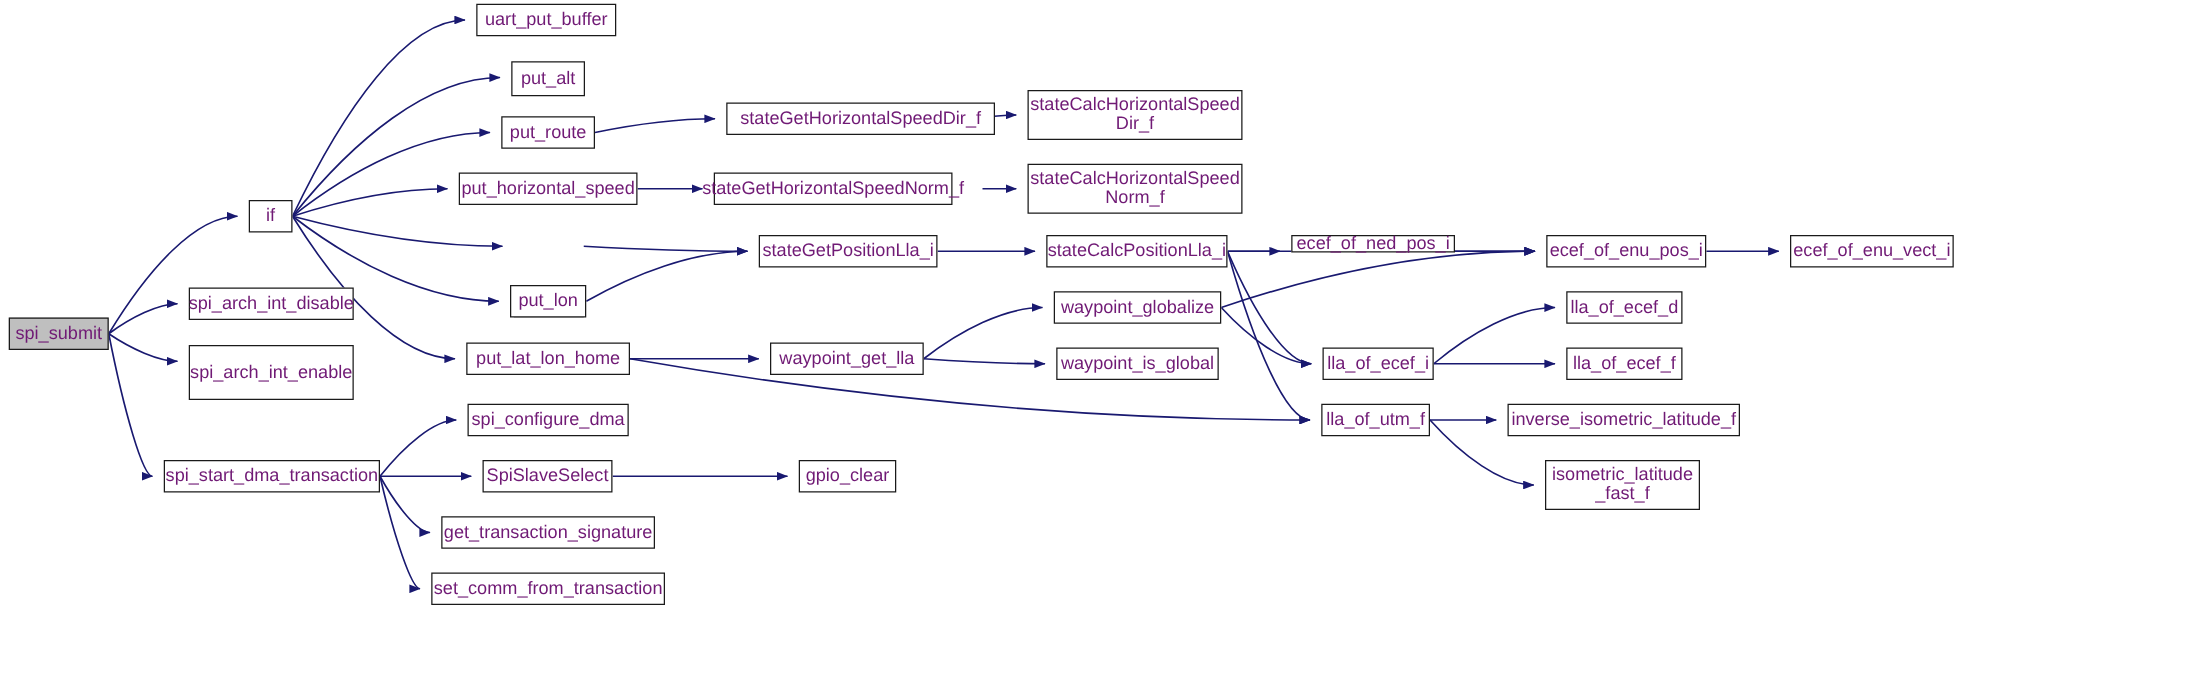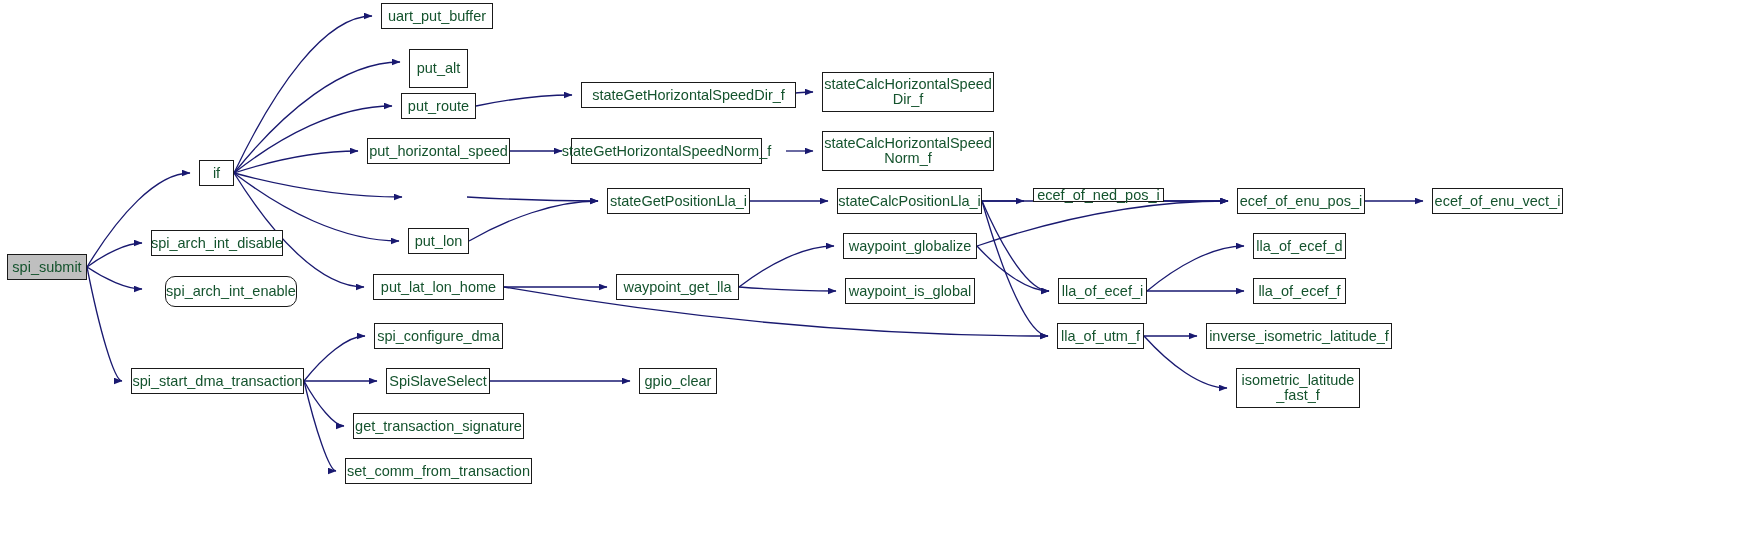--- a/index.html
+++ b/index.html
@@ -1,21 +1,21 @@
 <!DOCTYPE html>
 <html><head>
 <meta charset="utf-8">
 <style>
   html,body{margin:0;padding:0;background:#ffffff;}
   #canvas{position:relative;width:1763px;height:549px;background:#ffffff;
           font-family:"Liberation Sans",sans-serif;overflow:hidden;}
   svg#edges{position:absolute;left:0;top:0;width:1763px;height:549px;}
   .node{position:absolute;box-sizing:border-box;background:#ffffff;
         border:1px solid #1a1a1a;display:flex;align-items:center;
-        justify-content:center;text-align:center;color:#14532d;
+        justify-content:center;text-align:center;color:#701a75;
         font-size:14.5px;line-height:15px;letter-spacing:0px;white-space:pre;}
   .node.root{background:#bfbfbf;}
   .node span{display:block;}
 </style>
 </head>
 <body>
 
 <div id="canvas">
   <svg id="edges" xmlns="http://www.w3.org/2000/svg" viewBox="0 0 1763 549">
     <defs>
@@ -62,24 +62,24 @@
         <path d="M304,381 L377,381" fill="none" stroke="#191970" stroke-width="1.3" marker-end="url(#arrow)"></path>
         <path d="M304,381 C317.72,405.75 334.38,426 344,426" fill="none" stroke="#191970" stroke-width="1.3" marker-end="url(#arrow)"></path>
         <path d="M304,381 C315.48,430.5 329.42,471 336,471" fill="none" stroke="#191970" stroke-width="1.3" marker-end="url(#arrow)"></path>
         <path d="M490,381 L630,381" fill="none" stroke="#191970" stroke-width="1.3" marker-end="url(#arrow)"></path>
       </g>
   </svg>
   <div id="node-layer">
       <div class="node root" style="left: 7px; top: 254px; width: 80px; height: 26px;"><span>spi_submit</span></div>
       <div class="node" style="left: 199px; top: 160px; width: 35px; height: 26px;"><span>if</span></div>
       <div class="node" style="left: 151px; top: 230px; width: 132px; height: 26px;"><span>spi_arch_int_disable</span></div>
-      <div class="node" style="left: 165px; top: 276px; width: 132px; height: 31px; border-radius: 10px;"><span>spi_arch_int_enable</span></div>
+      <div class="node" style="left: 151px; top: 276px; width: 132px; height: 44px;"><span>spi_arch_int_enable</span></div>
       <div class="node" style="left: 131px; top: 368px; width: 173px; height: 26px;"><span>spi_start_dma_transaction</span></div>
       <div class="node" style="left: 381px; top: 3px; width: 112px; height: 26px;"><span>uart_put_buffer</span></div>
-      <div class="node" style="left: 409px; top: 49px; width: 59px; height: 39px;"><span>put_alt</span></div>
+      <div class="node" style="left: 409px; top: 49px; width: 59px; height: 28px;"><span>put_alt</span></div>
       <div class="node" style="left: 401px; top: 93px; width: 75px; height: 26px;"><span>put_route</span></div>
       <div class="node" style="left: 367px; top: 138px; width: 143px; height: 26px;"><span>put_horizontal_speed</span></div>
       <div class="node" style="left: 411px; top: 184px; width: 56px; height: 26px; margin-top: 44px;"><span>put_lat</span></div>
       <div class="node" style="left: 408px; top: 228px; width: 61px; height: 26px;"><span>put_lon</span></div>
       <div class="node" style="left: 373px; top: 274px; width: 131px; height: 26px;"><span>put_lat_lon_home</span></div>
       <div class="node" style="left: 374px; top: 323px; width: 129px; height: 26px;"><span>spi_configure_dma</span></div>
       <div class="node" style="left: 386px; top: 368px; width: 104px; height: 26px;"><span>SpiSlaveSelect</span></div>
       <div class="node" style="left: 353px; top: 413px; width: 171px; height: 26px;"><span>get_transaction_signature</span></div>
       <div class="node" style="left: 345px; top: 458px; width: 187px; height: 26px;"><span>set_comm_from_transaction</span></div>
       <div class="node" style="left: 581px; top: 82px; width: 215px; height: 26px;"><span>stateGetHorizontalSpeedDir_f</span></div>

